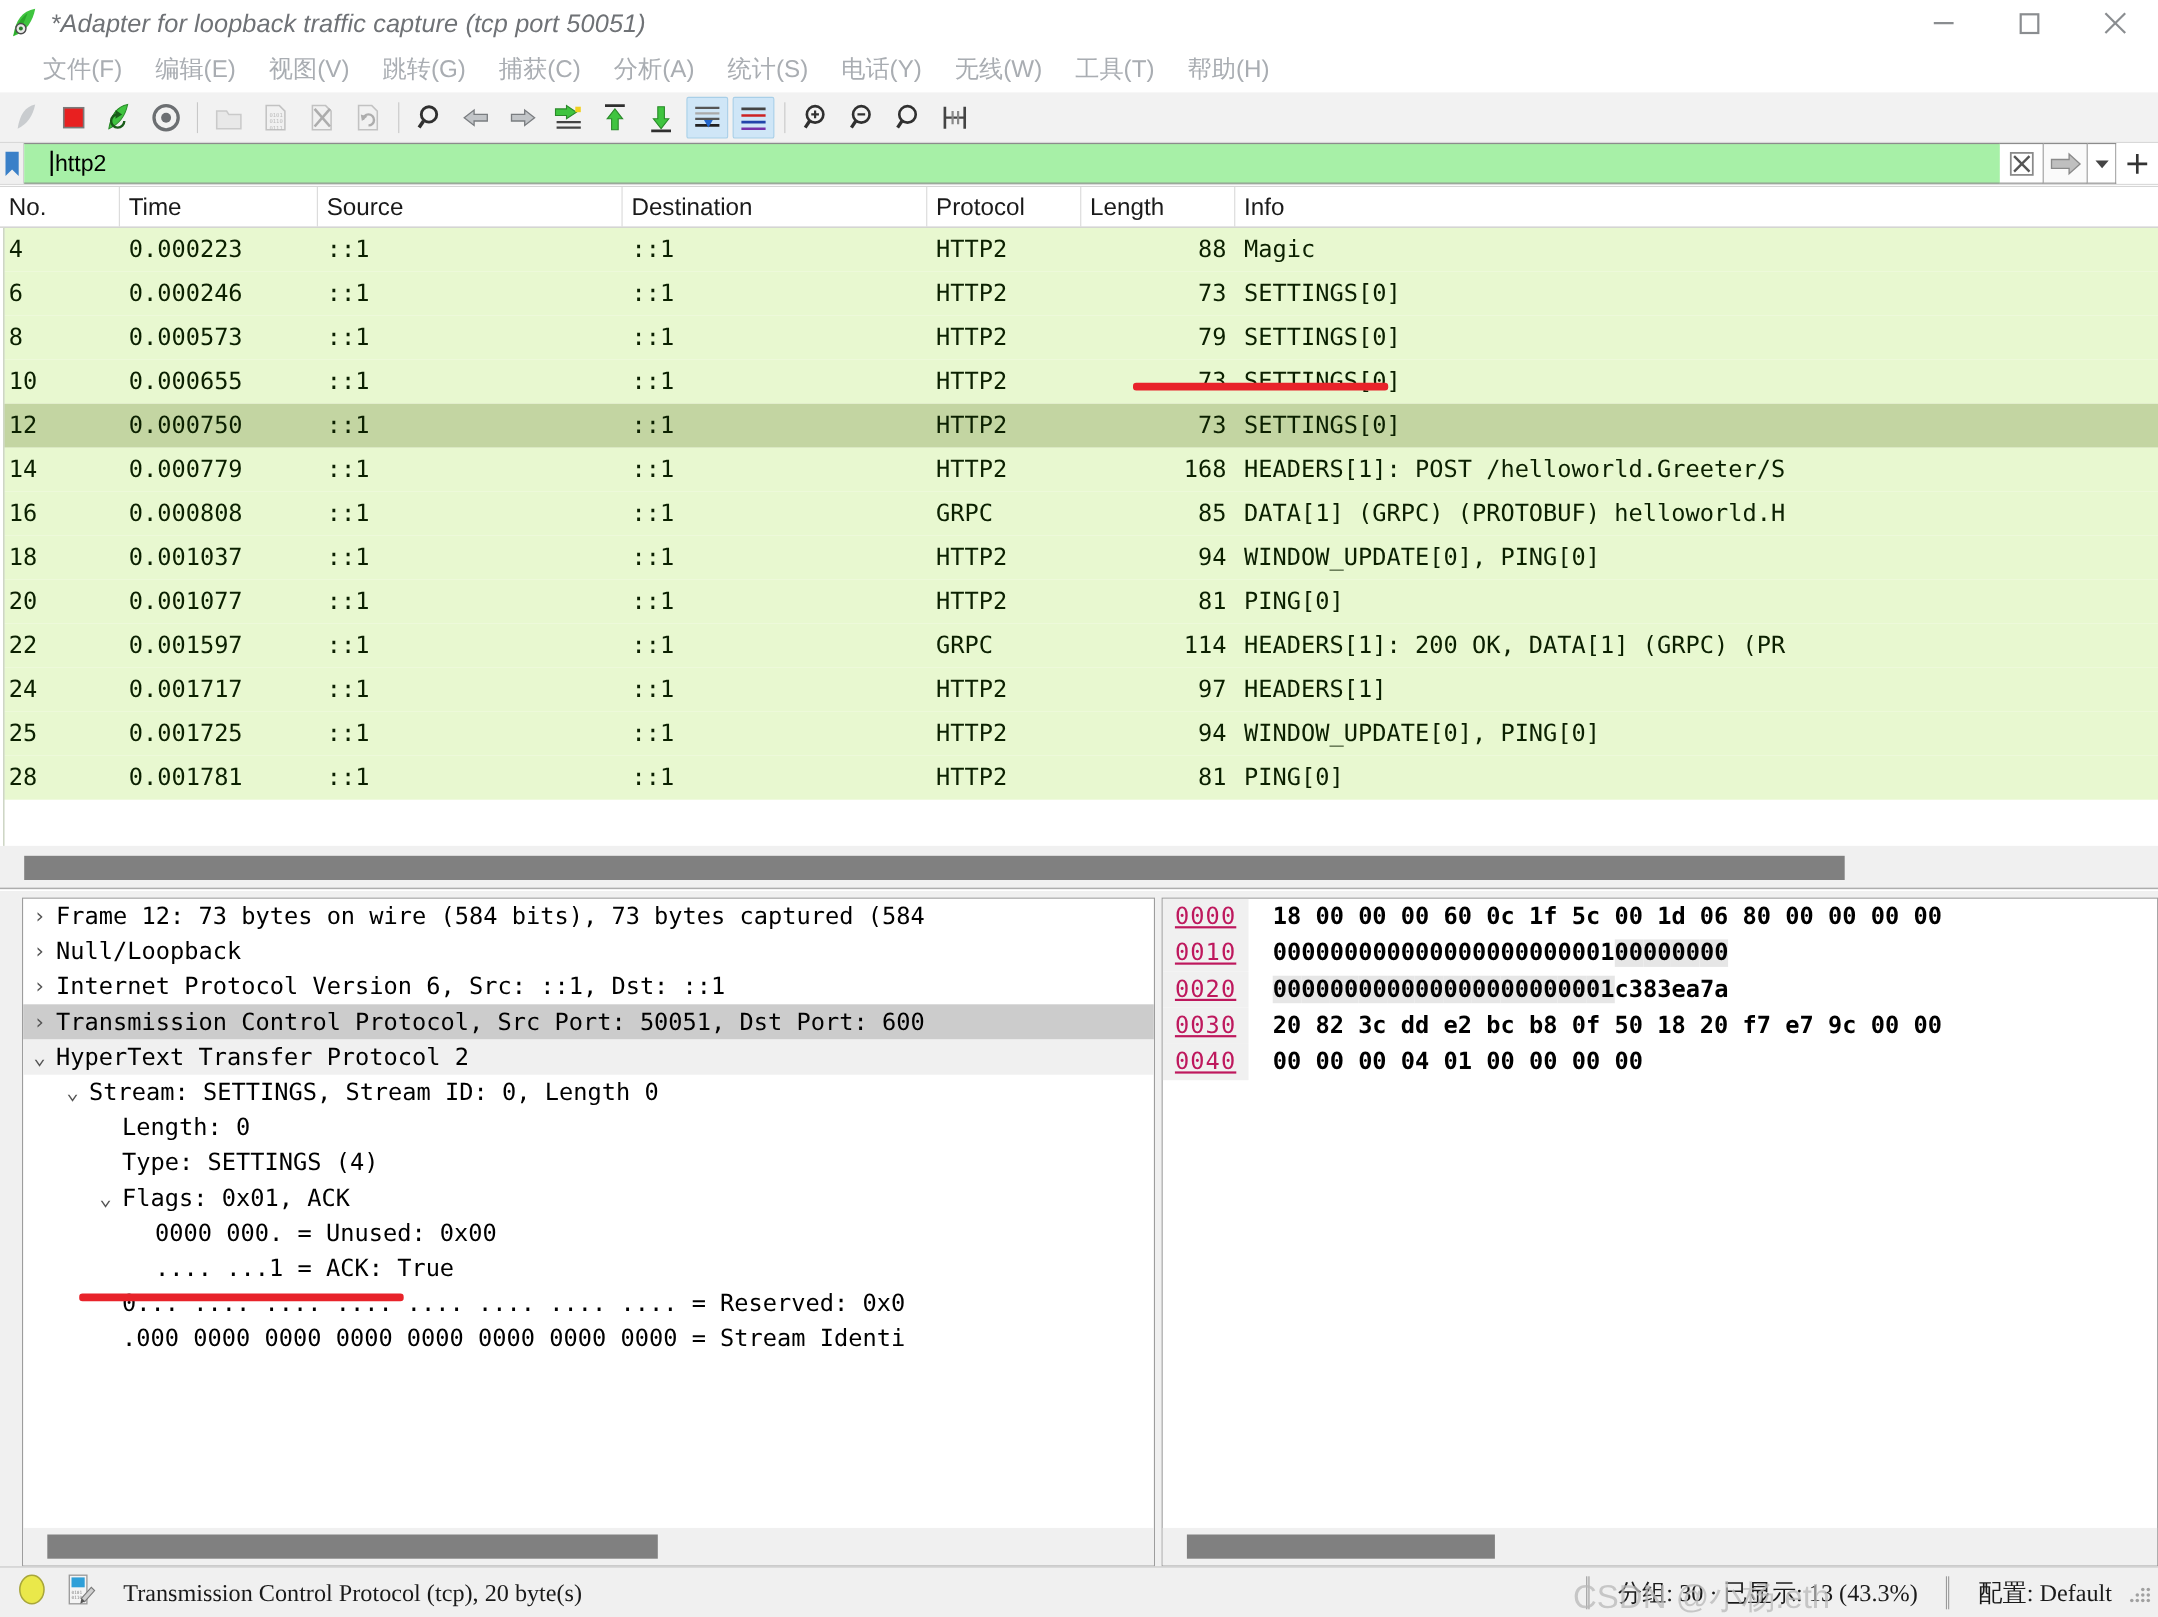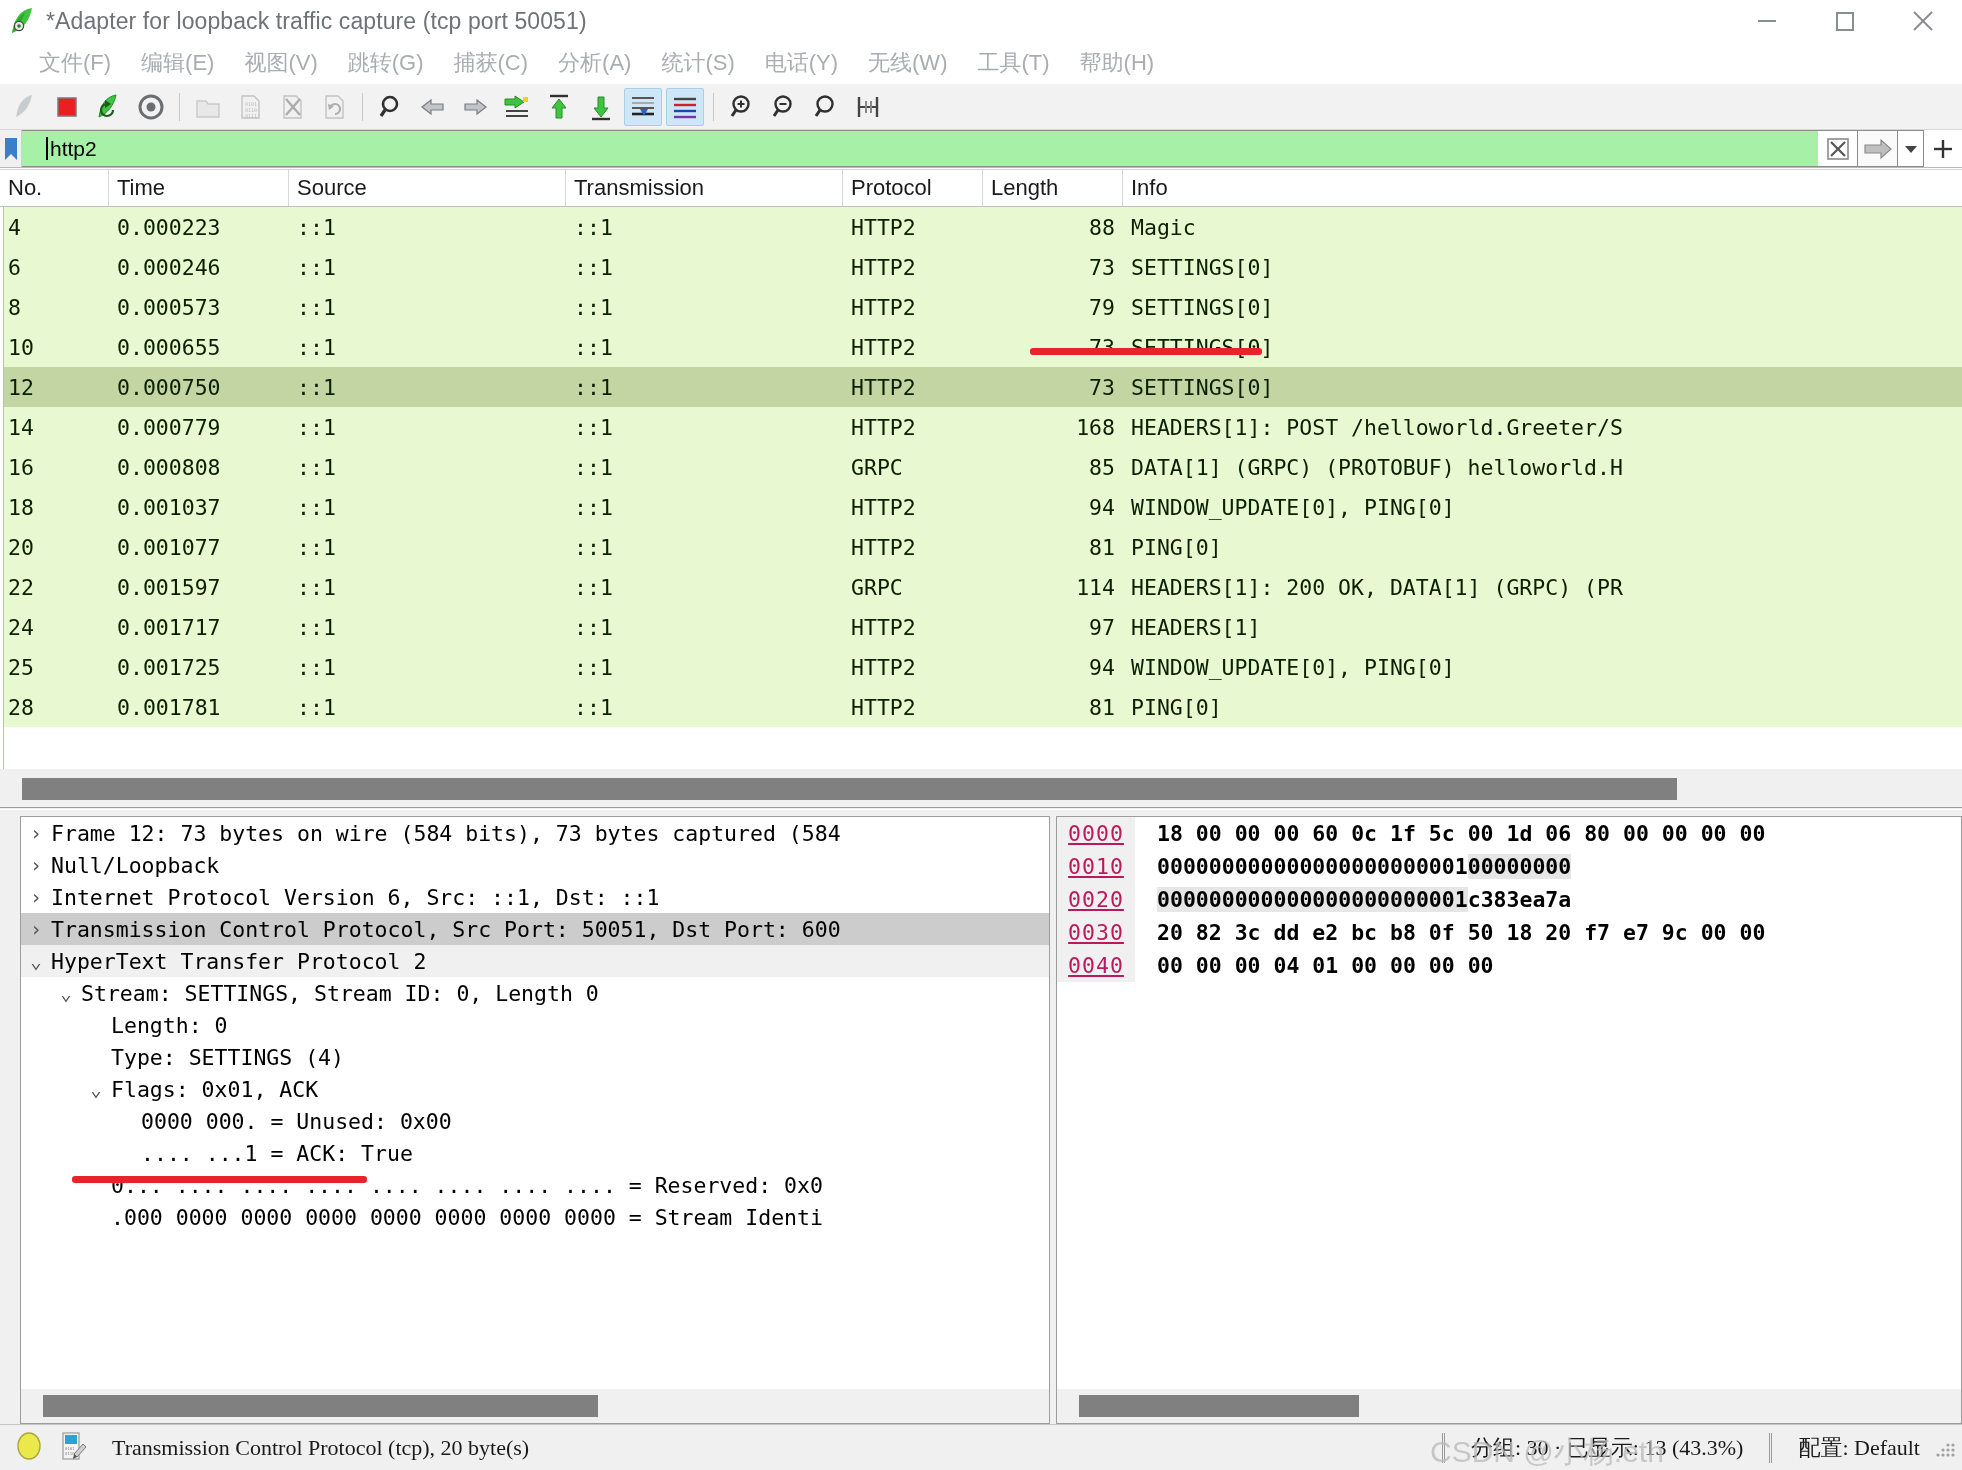--- a/index.html
+++ b/index.html
@@ -11,21 +11,21 @@
   }
   .app { position: relative; width: 1962px; height: 1470px; display: flex; flex-direction: column; background:#fff; }
 
   
   .titlebar {
     height: 42px; flex: 0 0 42px; display: flex; align-items: center;
     background: #ffffff; padding-left: 10px;
   }
   .shark-logo { width: 26px; height: 28px; flex:0 0 26px; position: relative; margin-right: 10px; }
   .title-text {
-    font-size: 23px; color: #6f7276; letter-spacing: .1px; white-space: nowrap;
+    font-size: 23px; color: #6f7276; letter-spacing: .1px; white-space: nowrap; font-style: italic;
   }
   .winbtns { margin-left: auto; display: flex; height: 42px; }
   .winbtn { width: 78px; height: 42px; display:flex; align-items:center; justify-content:center; }
   .winbtn svg { display:block; }
 
   
   .menubar {
     height: 42px; flex: 0 0 42px; display: flex; align-items: center;
     background: #ffffff; padding-left: 24px; gap: 0px;
   }
@@ -360,21 +360,21 @@
           <line x1="3" y1="12" x2="21" y2="12" stroke="#333" stroke-width="2.4"></line>
         </svg>
     </div>
   </div>
 
   <div class="packet-pane">
     <div class="col-header">
       <div class="ch c-no">No.</div>
       <div class="ch c-time">Time</div>
       <div class="ch c-src">Source</div>
-      <div class="ch c-dst">Transmission</div>
+      <div class="ch c-dst">Destination</div>
       <div class="ch c-proto">Protocol</div>
       <div class="ch c-len" style="text-align:left;padding-left:8px;">Length</div>
       <div class="ch c-info" style="border-right:none;padding-left:8px;">Info</div>
     </div>
     <div class="plist" id="plist">
       <div class="plist-sidebar"></div>
     <div class="prow">
           <div class="c c-no">4</div>
           <div class="c c-time">0.000223</div>
           <div class="c c-src">::1</div>

